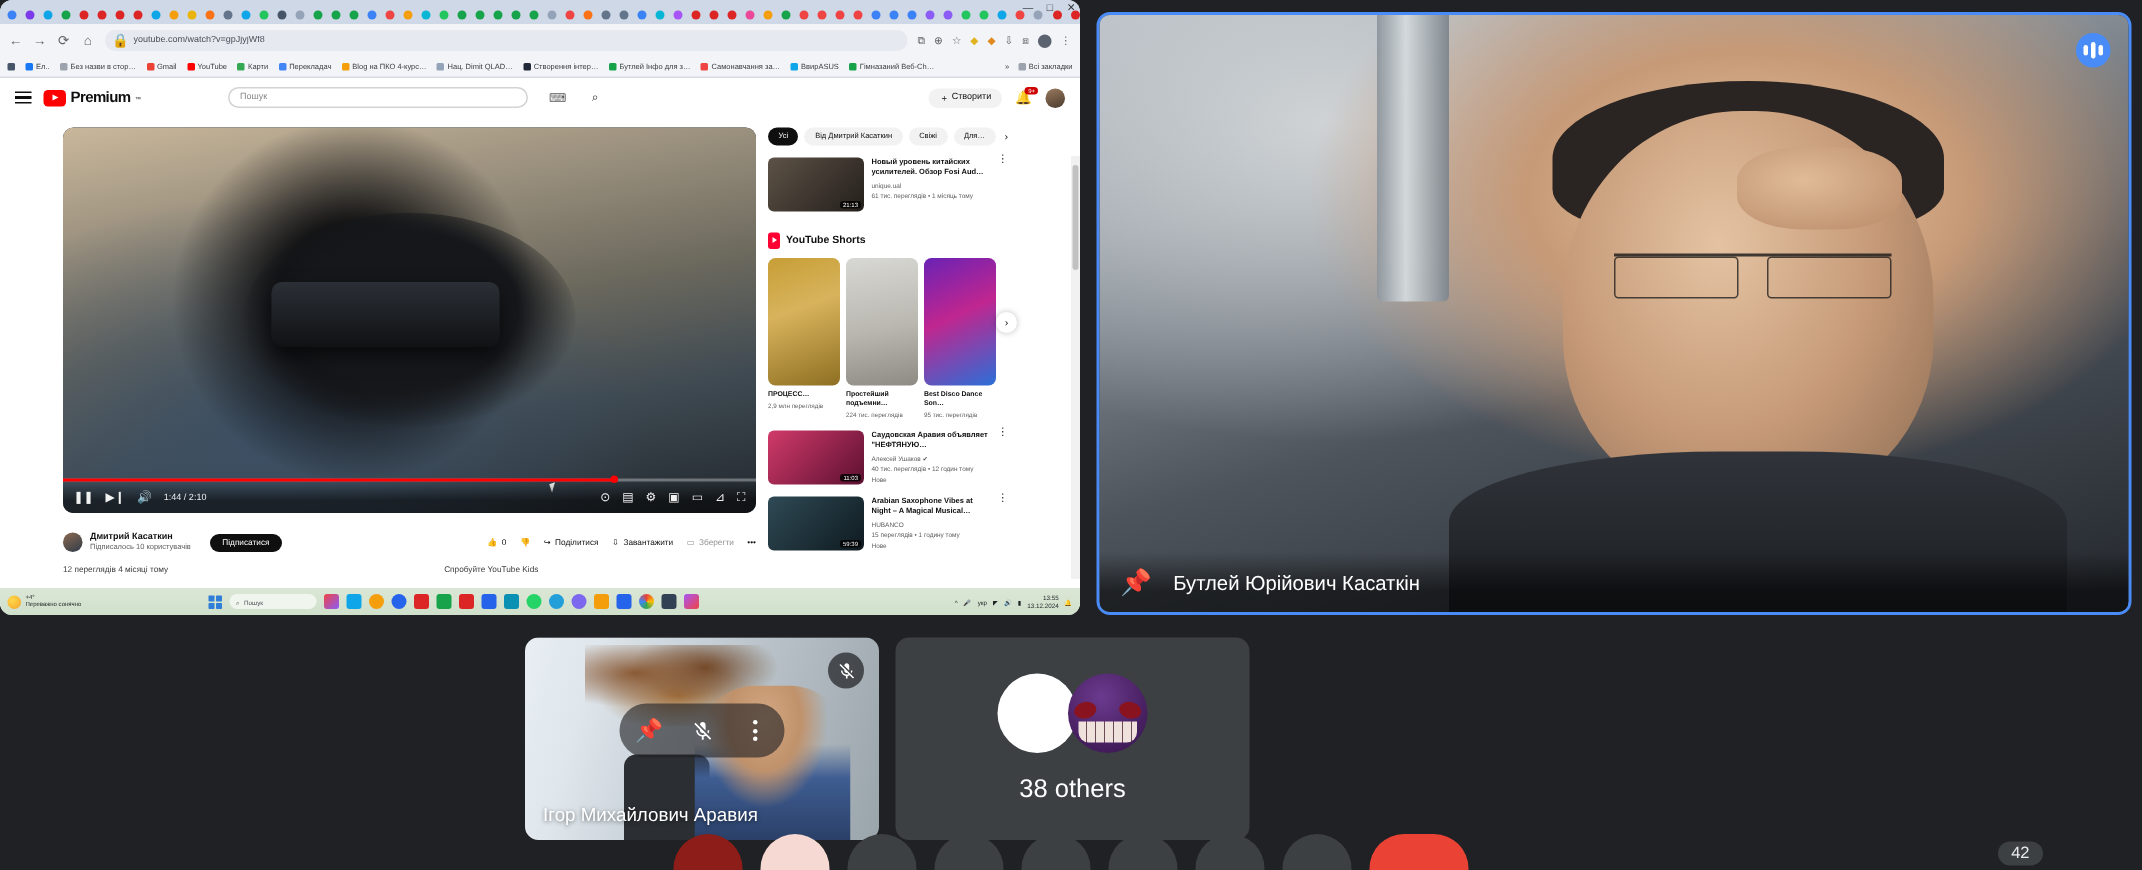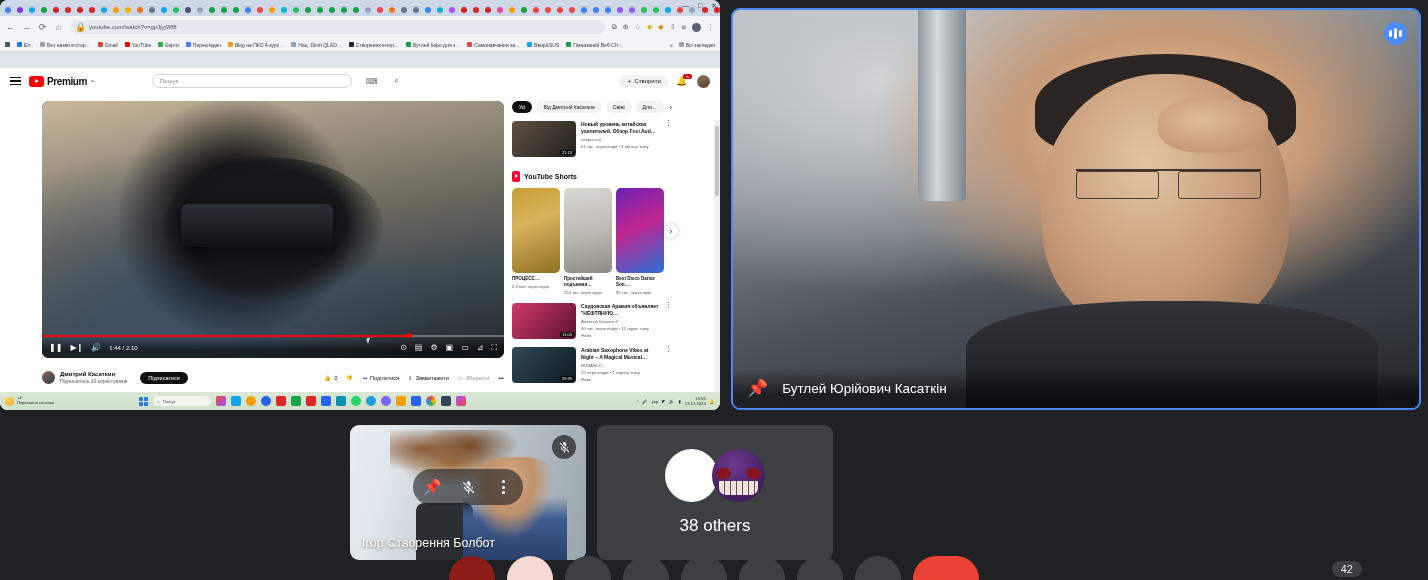--- a/index.html
+++ b/index.html
@@ -46,21 +46,21 @@
 
   
   .bookmarks { height: 14px; background: #f2f4f8; display: flex; align-items: center;
      gap: 7px; padding: 0 5px; border-bottom: 1px solid #d7dbe2; }
   .bm { display: flex; align-items: center; gap: 2px; font-size: 5px; color: #3c4043;
      white-space: nowrap; }
   .bm i { width: 5px; height: 5px; border-radius: 1px; display: block; }
   .bm-right { margin-left: auto; display: flex; gap: 6px; align-items: center; }
 
   
-  .ytpage { position: relative; height: 352px; background: #ffffff; overflow: hidden; margin-top: 16px; }
+  .ytpage { position: relative; height: 352px; background: #ffffff; overflow: hidden; }
   .ythead { height: 26px; display: flex; align-items: center; padding: 0 10px; gap: 8px; }
   .yt-burger { width: 11px; display: flex; flex-direction: column; gap: 2px; }
   .yt-burger i { height: 1.4px; background: #0f0f0f; display: block; }
   .yt-logo { display: flex; align-items: center; gap: 3px; }
   .yt-play { width: 15px; height: 11px; background: #ff0000; border-radius: 3px;
      position: relative; }
   .yt-play::after { content: ""; position: absolute; left: 5.5px; top: 3px;
      border-left: 4.5px solid #fff; border-top: 2.6px solid transparent;
      border-bottom: 2.6px solid transparent; }
   .yt-word { font-size: 10px; font-weight: bold; color: #0f0f0f; letter-spacing: -0.4px; }
@@ -871,21 +871,21 @@
           </svg>
       </span>
       <span class="hc">
           <span class="dots-v">
             <i></i>
             <i></i>
             <i></i>
           </span>
         </span>
     </div>
-    <div class="tile-name">Ігор Створення Болбот</div>
+    <div class="tile-name">Ігор Михайлович Аравия</div>
   </div>
 
   <div class="tile tile-b">
     <div class="tile-b-inner">
       <div class="avatars">
         <span class="av-white"></span>
         <span class="av-gengar">
           <i class="eye l"></i>
             <i class="eye r"></i>
             <i class="mouth"></i>

